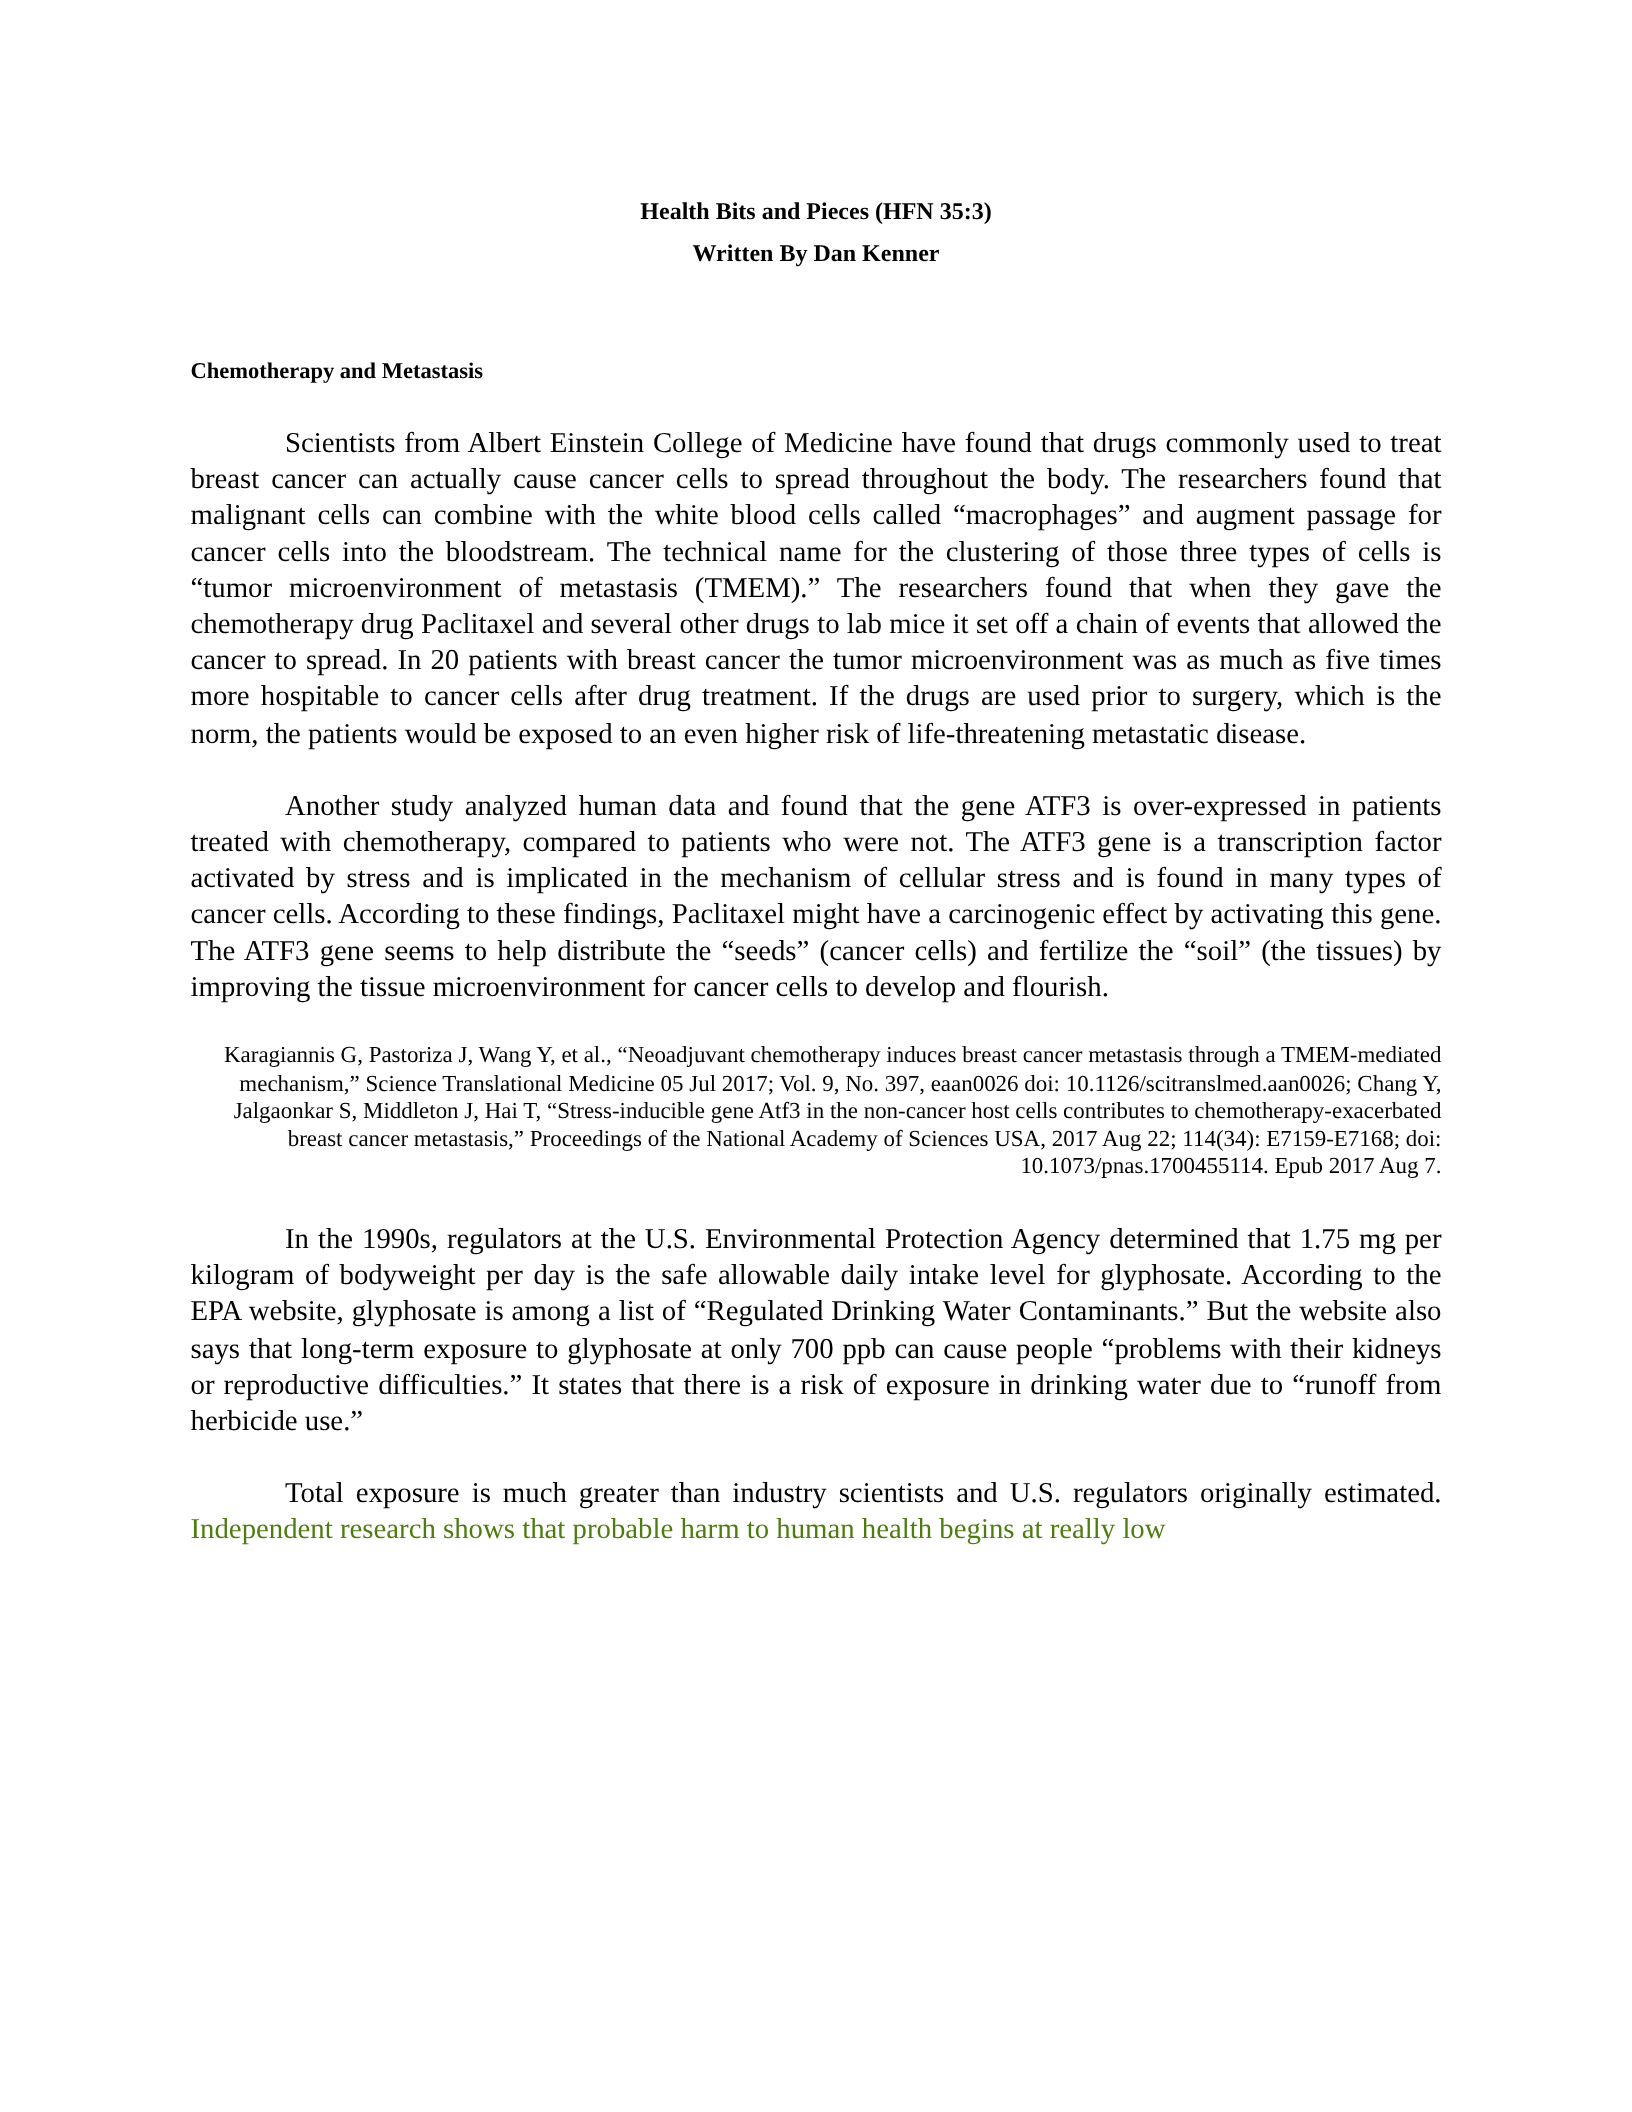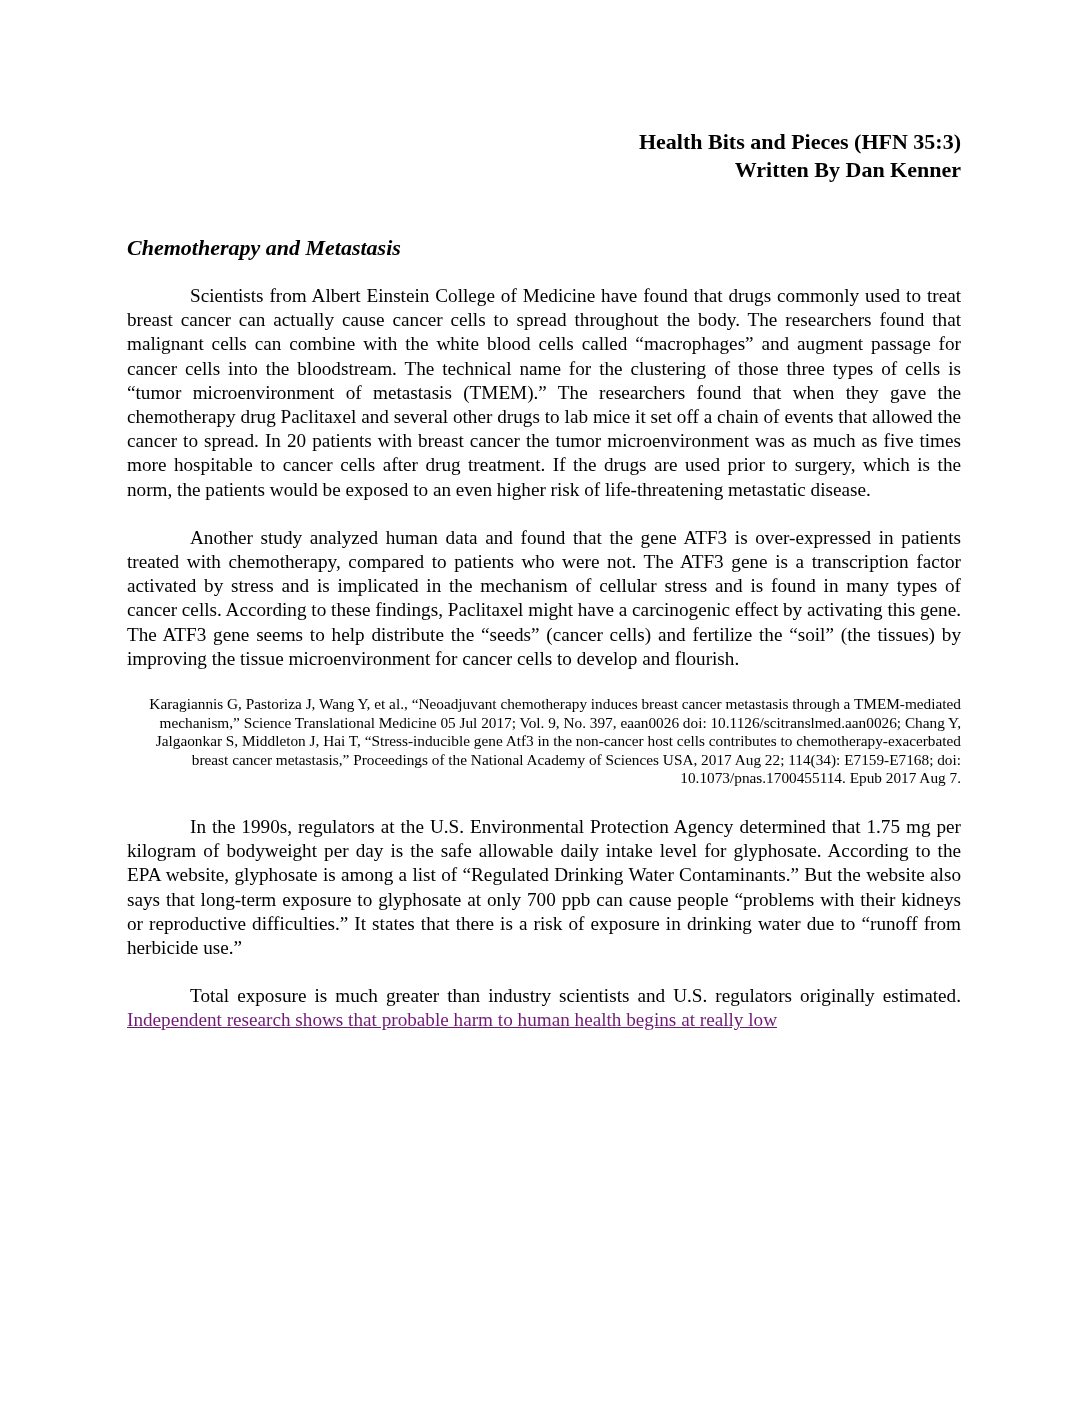--- a/index.html
+++ b/index.html
@@ -15,49 +15,48 @@
       font-family: "Liberation Serif", "DejaVu Serif", serif;
       color: #000000;
     }
     .page {
       position: absolute;
       left: 127px;
       top: 128px;
       width: 834px;
     }
     .title-block {
-      text-align: right;
+      text-align: center;
       font-weight: bold;
-      font-size: 22px;
+      font-size: 16px;
       line-height: 28px;
       margin: 0 0 52px 0;
     }
     .title-line { display: block; }
     h2.section-heading {
-      font-size: 22px;
+      font-size: 15px;
       font-weight: bold;
       margin: 0 0 24px 0;
       line-height: 24px;
-      font-style: italic;
     }
     p.body-para {
       font-size: 19.2px;
       line-height: 24.2px;
       text-align: justify;
       text-indent: 63px;
       margin: 0 0 24px 0;
     }
     p.citation {
       font-size: 15.3px;
       line-height: 18.6px;
       margin: 0 0 27px 0;
       text-align: right;
     }
     .it { }
-    .gray { color: #701a75; text-decoration: underline; }
+    .gray { color: #4d7c0f; }
   </style>
 </head>
 <body>
 
 <div class="page">
 
   <div class="title-block">
     <span class="title-line">Health Bits and Pieces (HFN 35:3)</span>
     <span class="title-line">Written By Dan Kenner</span>
   </div>

